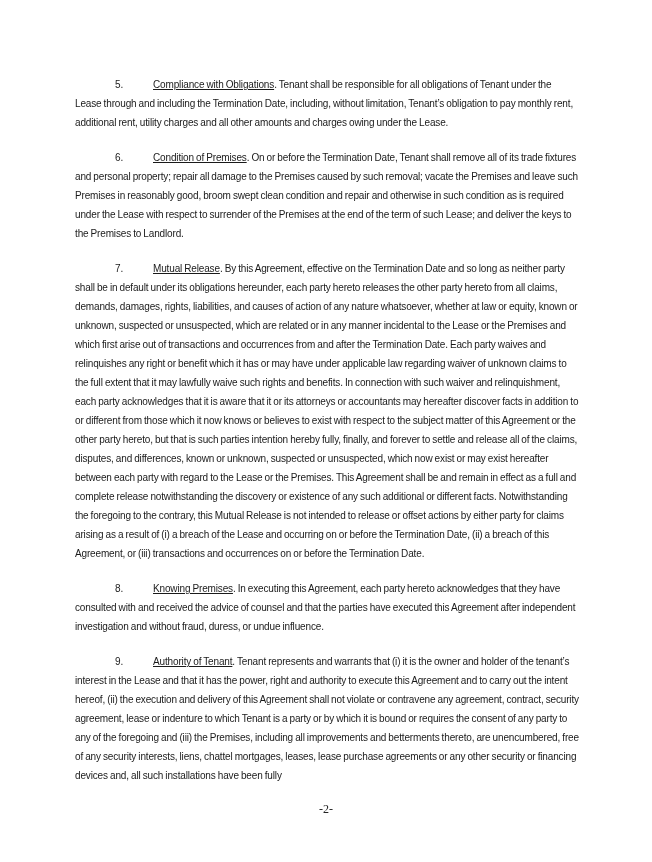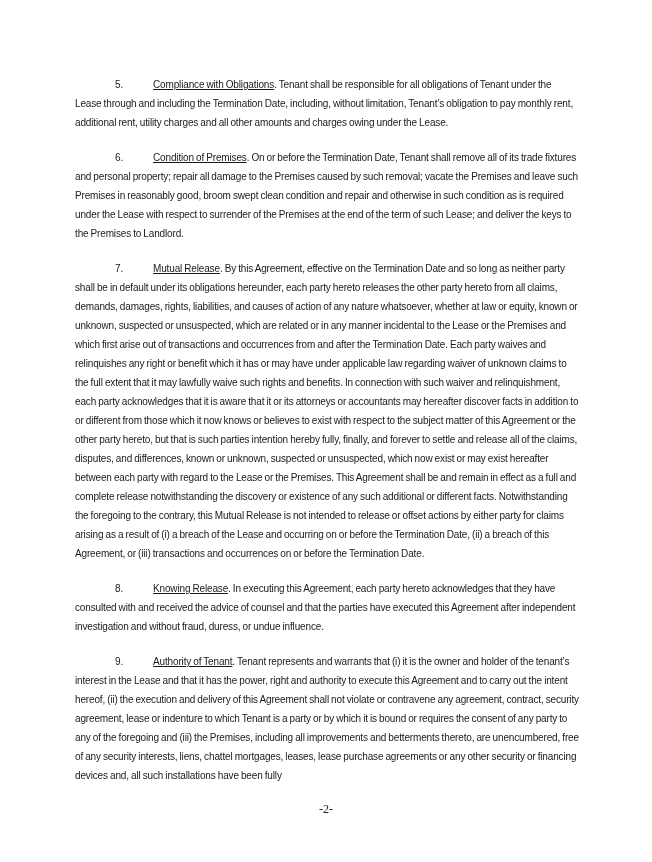--- a/index.html
+++ b/index.html
@@ -51,18 +51,18 @@
 </head>
 <body>
 
 <div class="page">
   <p class="para"><span class="num">5.</span><span class="heading">Compliance with Obligations</span><span>.  Tenant shall be responsible for all obligations of Tenant under the Lease through and including the Termination Date, including, without limitation, Tenant’s obligation to pay monthly rent, additional rent, utility charges and all other amounts and charges owing under the Lease.</span></p>
 
   <p class="para"><span class="num">6.</span><span class="heading">Condition of Premises</span><span>.  On or before the Termination Date, Tenant shall remove all of its trade fixtures and personal property; repair all damage to the Premises caused by such removal; vacate the Premises and leave such Premises in reasonably good, broom swept clean condition and repair and otherwise in such condition as is required under the Lease with respect to surrender of the Premises at the end of the term of such Lease; and deliver the keys to the Premises to Landlord.</span></p>
 
   <p class="para"><span class="num">7.</span><span class="heading">Mutual Release</span><span>.  By this Agreement, effective on the Termination Date and so long as neither party shall be in default under its obligations hereunder, each party hereto releases the other party hereto from all claims, demands, damages, rights, liabilities, and causes of action of any nature whatsoever, whether at law or equity, known or unknown, suspected or unsuspected, which are related or in any manner incidental to the Lease or the Premises and which first arise out of transactions and occurrences from and after the Termination Date.  Each party waives and relinquishes any right or benefit which it has or may have under applicable law regarding waiver of unknown claims to the full extent that it may lawfully waive such rights and benefits.  In connection with such waiver and relinquishment, each party acknowledges that it is aware that it or its attorneys or accountants may hereafter discover facts in addition to or different from those which it now knows or believes to exist with respect to the subject matter of this Agreement or the other party hereto, but that is such parties intention hereby fully, finally, and forever to settle and release all of the claims, disputes, and differences, known or unknown, suspected or unsuspected, which now exist or may exist hereafter between each party with regard to the Lease or the Premises.  This Agreement shall be and remain in effect as a full and complete release notwithstanding the discovery or existence of any such additional or different facts. Notwithstanding the foregoing to the contrary, this Mutual Release is not intended to release or offset actions by either party for claims arising as a result of (i) a breach of the Lease and occurring on or before the Termination Date, (ii) a breach of this Agreement, or (iii) transactions and occurrences on or before the Termination Date.</span></p>
 
-  <p class="para"><span class="num">8.</span><span class="heading">Knowing Release</span><span>.  In executing this Agreement, each party hereto acknowledges that they have consulted with and received the advice of counsel and that the parties have executed this Agreement after independent investigation and without fraud, duress, or undue influence.</span></p>
+  <p class="para"><span class="num">8.</span><span class="heading">Knowing Premises</span><span>.  In executing this Agreement, each party hereto acknowledges that they have consulted with and received the advice of counsel and that the parties have executed this Agreement after independent investigation and without fraud, duress, or undue influence.</span></p>
 
   <p class="para"><span class="num">9.</span><span class="heading">Authority of Tenant</span><span>.  Tenant represents and warrants that (i) it is the owner and holder of the tenant’s interest in the Lease and that it has the power, right and authority to execute this Agreement and to carry out the intent hereof, (ii) the execution and delivery of this Agreement shall not violate or contravene any agreement, contract, security agreement, lease or indenture to which Tenant is a party or by which it is bound or requires the consent of any party to any of the foregoing and (iii) the Premises, including all improvements and betterments thereto, are unencumbered, free of any security interests, liens, chattel mortgages, leases, lease purchase agreements or any other security or financing devices and, all such installations have been fully</span></p>
 </div>
 
 <div class="page-number">-2-</div>
 
 </body></html>

